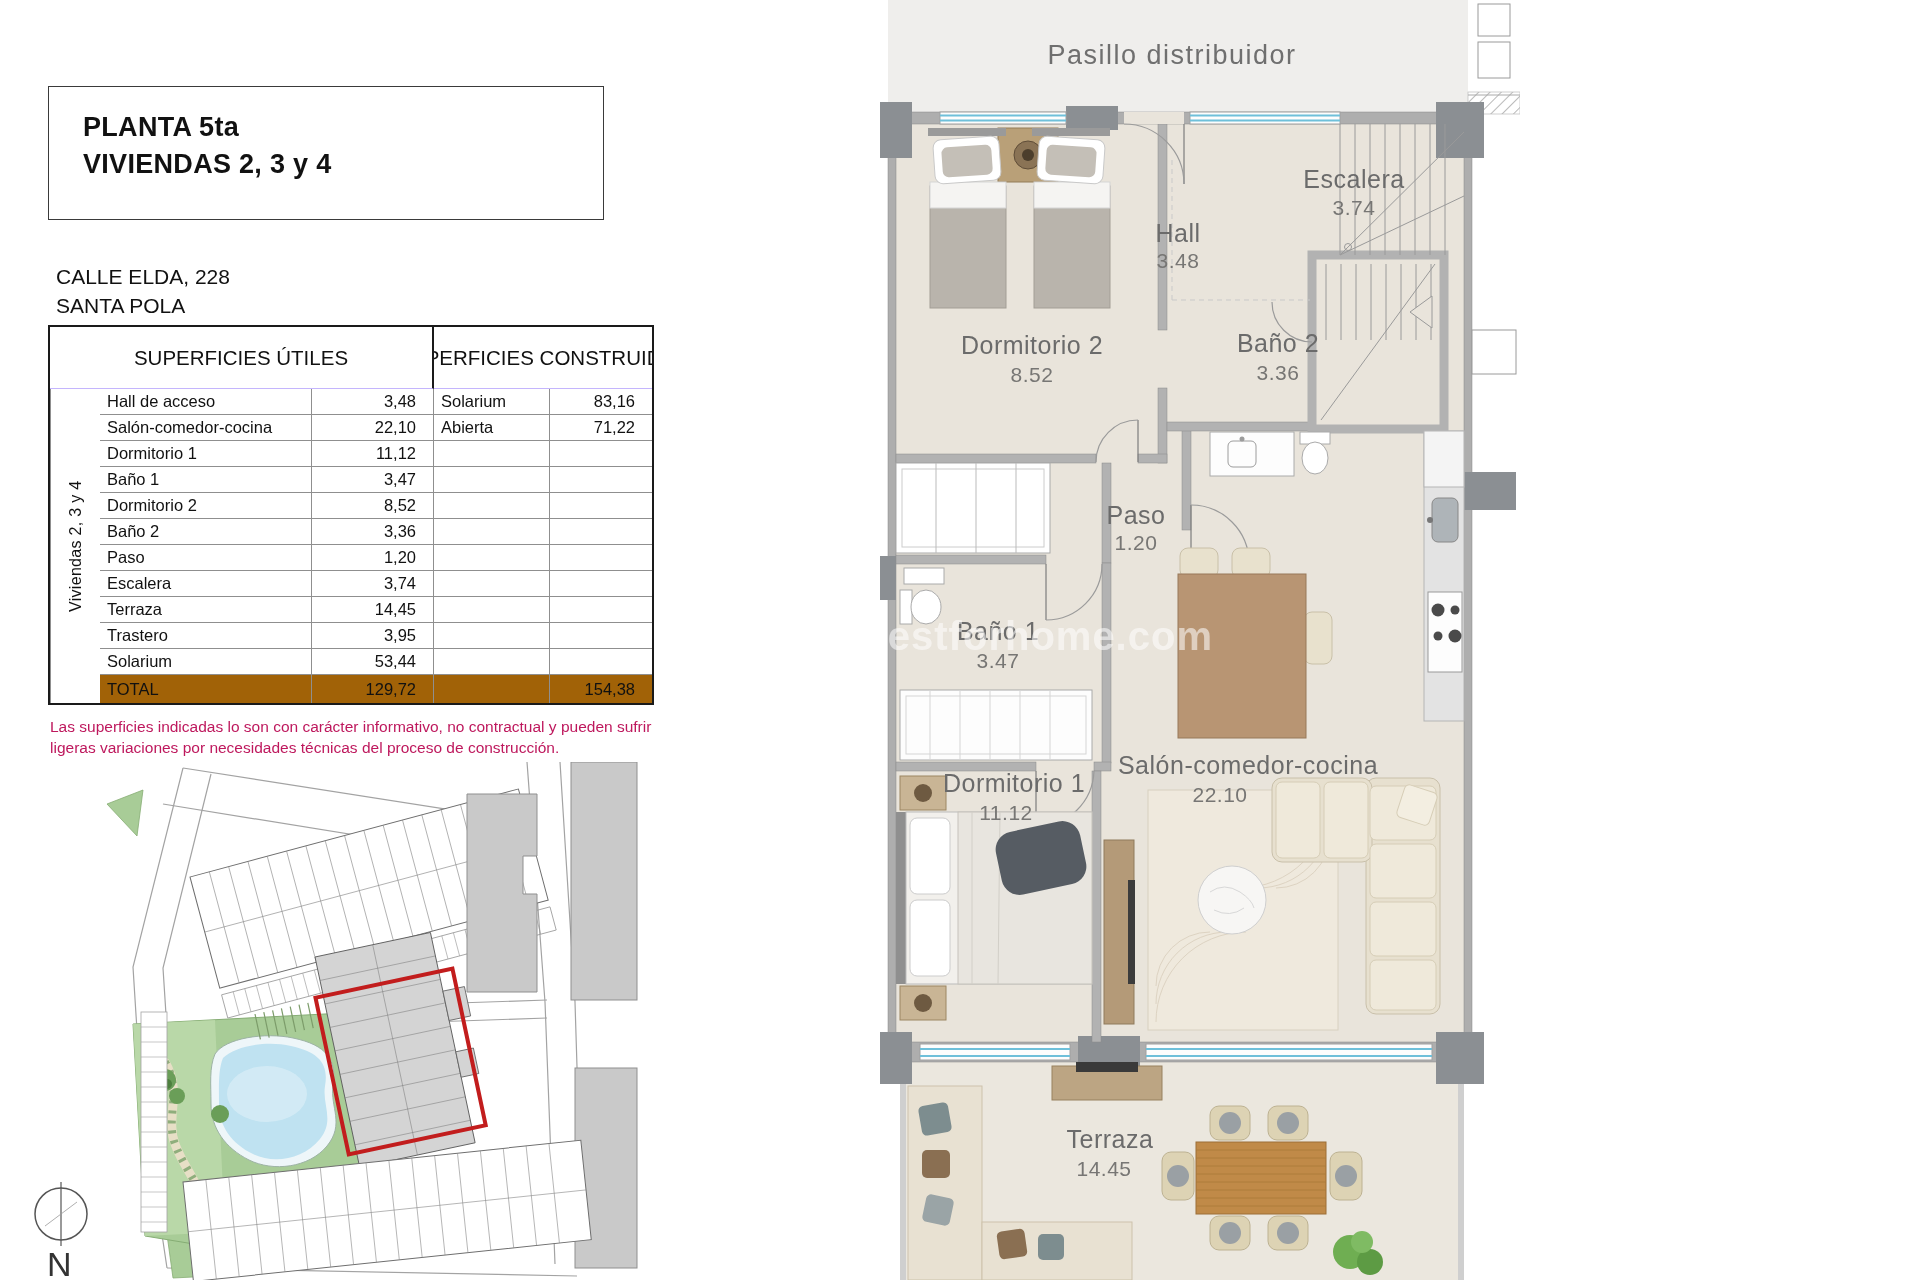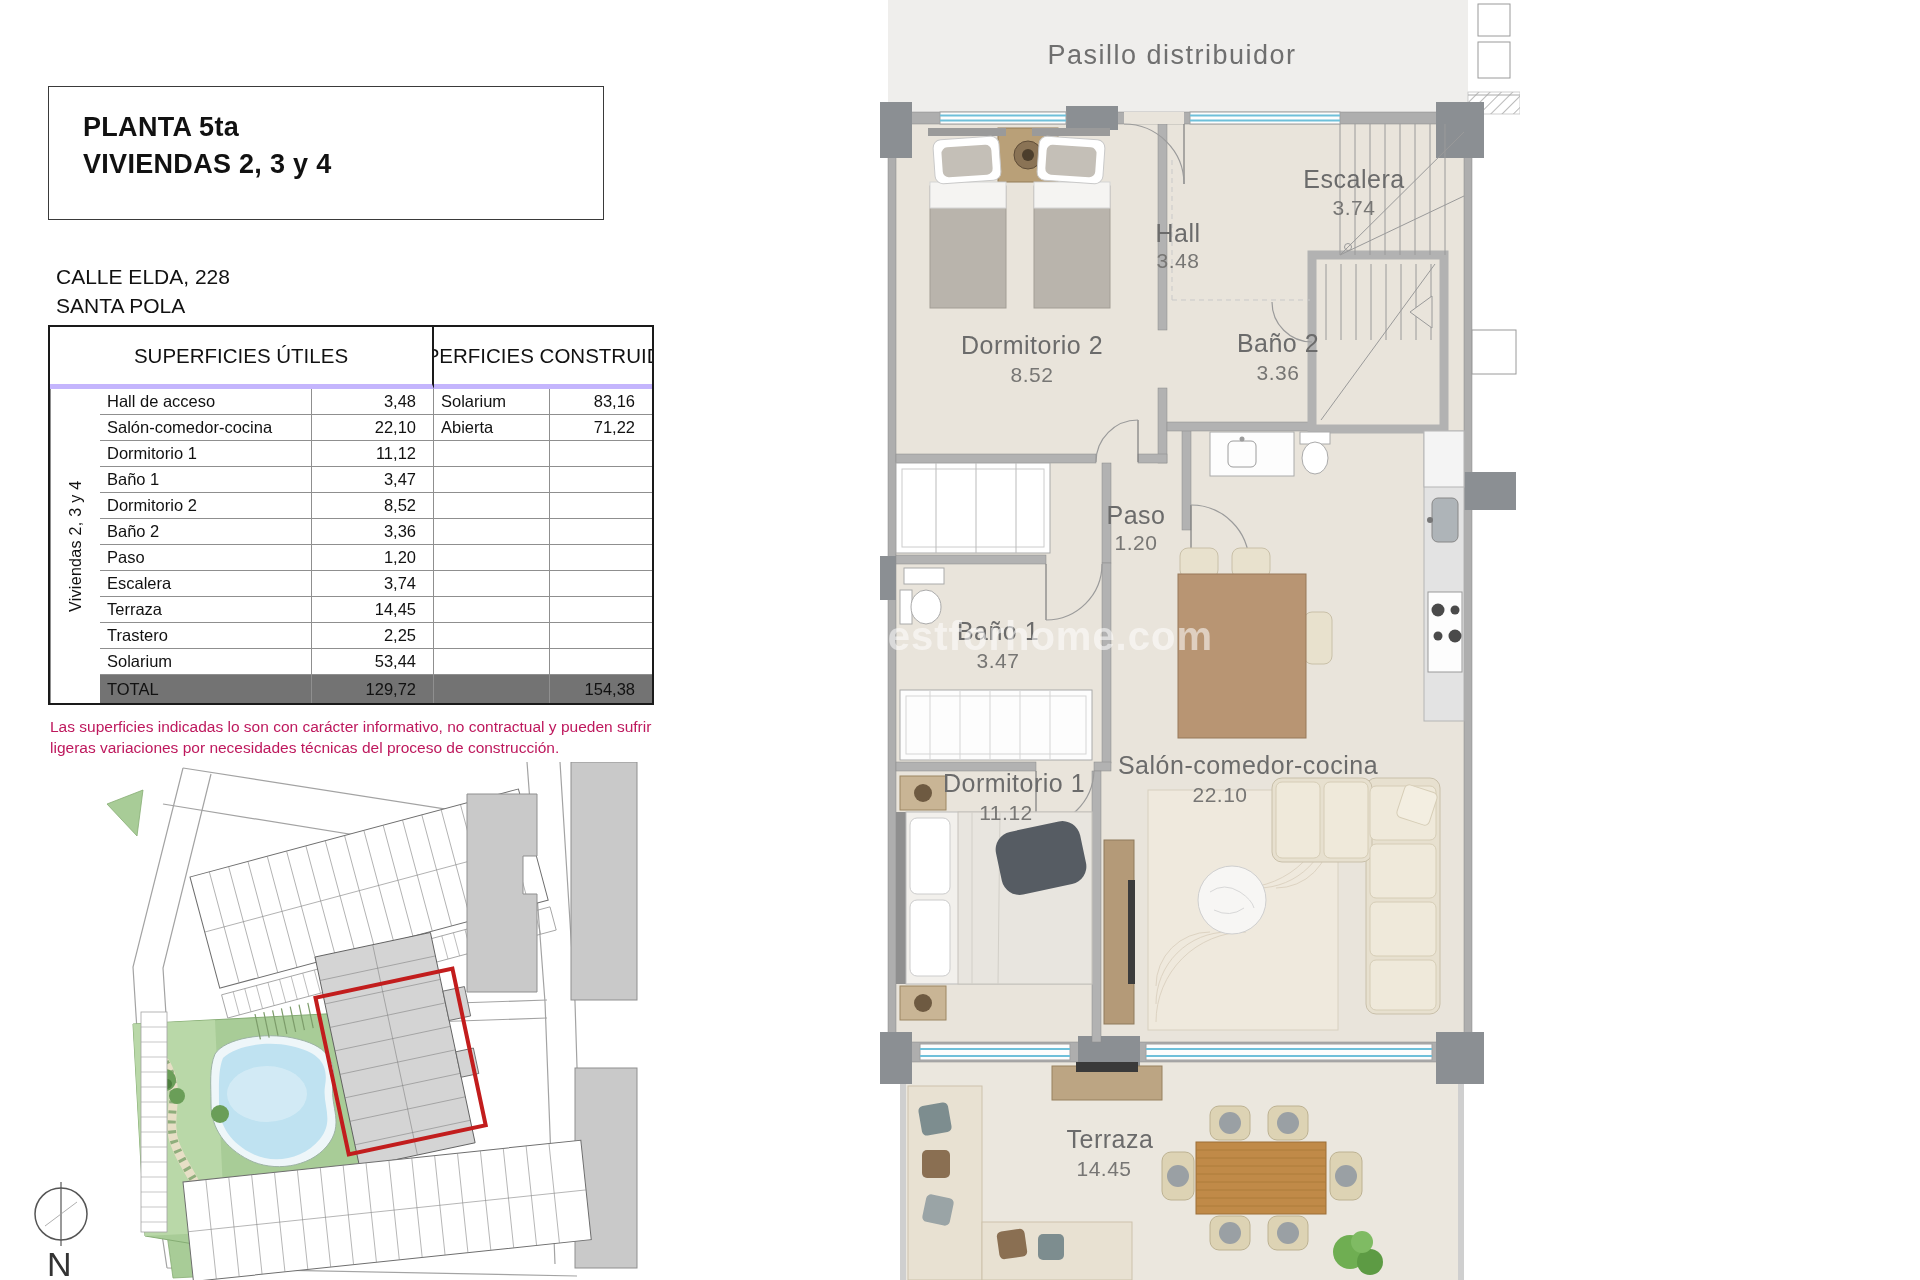--- a/index.html
+++ b/index.html
@@ -14,31 +14,31 @@
   .address{left:56px;top:262px;font-size:21px;line-height:29px;}
 
   .areas-table{left:48px;top:325px;width:602px;background:#fff;border:2px solid #1a1a1a;
                display:grid;box-sizing:content-box;
                grid-template-columns:50px 212px 122px 116px 102px;
                grid-template-rows:62px repeat(11,26px) 28px;}
   .at-cell{border-right:1px solid #8f8f8f;border-bottom:1px solid #8f8f8f;
            font-size:16.5px;display:flex;align-items:center;box-sizing:border-box;
            overflow:hidden;white-space:nowrap;}
   .at-h{justify-content:center;font-size:20.5px;text-align:center;line-height:24px;
-        border-bottom:5px solid #c4b5fd;}
+        border-bottom:1px solid #c4b5fd;}
   .h-left{grid-column:1/4;border-right:2px solid #1a1a1a;}
   .h-right{grid-column:4/6;border-right:none;}
   .at-group{grid-column:1;grid-row:2/14;justify-content:center;
             writing-mode:vertical-rl;transform:rotate(180deg);
             font-size:16px;letter-spacing:.3px;border-bottom:none;}
   .c-name{padding-left:7px;}
   .c-val{justify-content:flex-end;padding-right:17px;}
   .c-blab{padding-left:7px;}
   .c-last{border-right:none;}
-  .r-total{background:#737373;border-bottom:none;}
+  .r-total{background:#a16207;border-bottom:none;}
   .disclaimer{left:50px;top:716px;width:645px;font-size:15.5px;line-height:21px;color:#be185d;}
 
   
   svg text{font-family:"Liberation Sans",sans-serif;}
   .room-name{font-size:25px;fill:#6b6b6b;letter-spacing:.5px;}
   .room-area{font-size:21px;fill:#777674;letter-spacing:.5px;}
   .wm{font-size:40px;font-weight:bold;fill:#ffffff;opacity:.55;letter-spacing:1px;}
 </style>
 </head>
 <body>
@@ -97,21 +97,21 @@
   <div class="at-cell c-val">3,74</div>
   <div class="at-cell c-blab"></div>
   <div class="at-cell c-val c-last"></div>
 
   <div class="at-cell c-name">Terraza</div>
   <div class="at-cell c-val">14,45</div>
   <div class="at-cell c-blab"></div>
   <div class="at-cell c-val c-last"></div>
 
   <div class="at-cell c-name">Trastero</div>
-  <div class="at-cell c-val">2,25</div>
+  <div class="at-cell c-val">3,95</div>
   <div class="at-cell c-blab"></div>
   <div class="at-cell c-val c-last"></div>
 
   <div class="at-cell c-name">Solarium</div>
   <div class="at-cell c-val">53,44</div>
   <div class="at-cell c-blab"></div>
   <div class="at-cell c-val c-last"></div>
 
   <div class="at-cell c-name r-total">TOTAL</div>
   <div class="at-cell c-val r-total">129,72</div>

